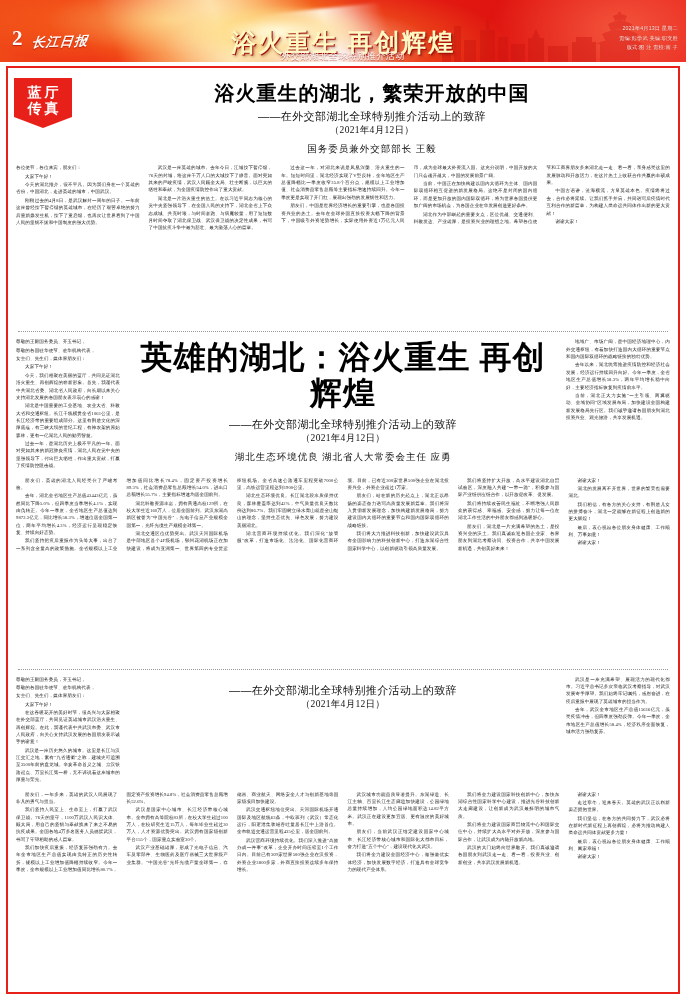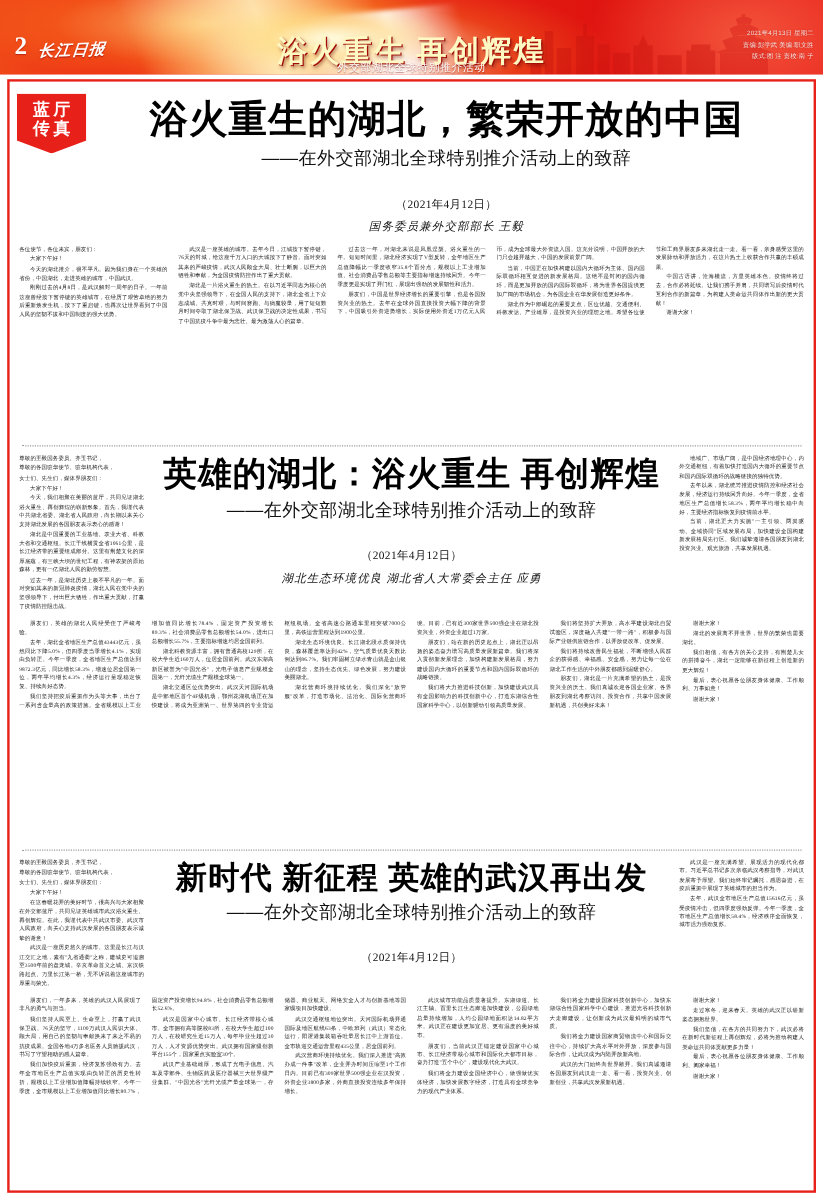--- a/index.html
+++ b/index.html
@@ -134,36 +134,35 @@
 
   
   .art-head { text-align: center; }
   .art-title {
     font-family: "Liberation Serif", "DejaVu Serif", serif;
     font-weight: bold;
     color: #000;
     line-height: 1.12;
     letter-spacing: 1px;
   }
-  .t1 { font-size: 32px; }
-  .t2 { font-size: 28px; }
+  .t1 { font-size: 20px; }
+  .t2 { font-size: 32px; }
   .t3 { font-size: 26px; }
   .art-sub {
-    font-size: 15px; color: #111;
+    font-size: 11px; color: #111;
     margin-top: 5px; letter-spacing: .4px;
     font-family: "Liberation Sans", sans-serif;
   }
   .art-date {
     font-size: 9.5px; color: #111;
-    margin-top: 22px; letter-spacing: .3px;
+    margin-top: 0; letter-spacing: .3px;
   }
   .art-byline {
     font-size: 9.5px; color: #111;
     margin-top: 6px; letter-spacing: 1px;
-    font-style: italic;
   }
 
   
   .divider {
     border: 0; border-top: 1px dotted #9a9a9a;
     margin: 7px 2px 6px 2px; height: 0;
   }
 
   
   .cols {
@@ -330,21 +329,20 @@
     <div class="split">
       <div class="split-side" id="a3left">
           <p class="noind">尊敬的王毅国务委员，齐玉书记，</p>
           <p class="noind">尊敬的各国驻华使节、驻华机构代表，</p>
           <p class="noind">女士们、先生们，媒体界朋友们：</p>
           <p>大家下午好！</p>
           <p>在这春暖花开的美好时节，很高兴与大家相聚在外交部蓝厅，共同见证英雄城市武汉浴火重生、再创辉煌。在此，我谨代表中共武汉市委、武汉市人民政府，向关心支持武汉发展的各国朋友表示诚挚的谢意！</p>
           <p>武汉是一座历史悠久的城市。这里是长江与汉江交汇之地，素有"九省通衢"之称，建城史可追溯至3500年前的盘龙城。辛亥革命首义之城、京汉铁路起点、万里长江第一桥，无不诉说着这座城市的厚重与荣光。</p>
         </div>
       <div class="split-mid art-head">
-        <div class="art-title t3">新时代  新征程  英雄的武汉再出发</div>
         <div class="art-sub">——在外交部湖北全球特别推介活动上的致辞</div>
         <div class="art-date">（2021年4月12日）</div>
       </div>
       <div class="split-side" id="a3right">
           <p>武汉是一座充满希望、展现活力的现代化都市。习近平总书记多次亲临武汉考察指导，对武汉发展寄予厚望。我们始终牢记嘱托，感恩奋进，在疫后重振中展现了英雄城市的担当作为。</p>
           <p>去年，武汉全市地区生产总值15616亿元，虽受疫情冲击，但四季度强劲反弹。今年一季度，全市地区生产总值增长58.4%，经济秩序全面恢复，城市活力强劲复苏。</p>
         </div>
     </div>
     <div class="cols c6 a3-body" id="a3body" style="margin-top:6px;">
         <p>朋友们，一年多来，英雄的武汉人民展现了非凡的勇气与担当。</p>

